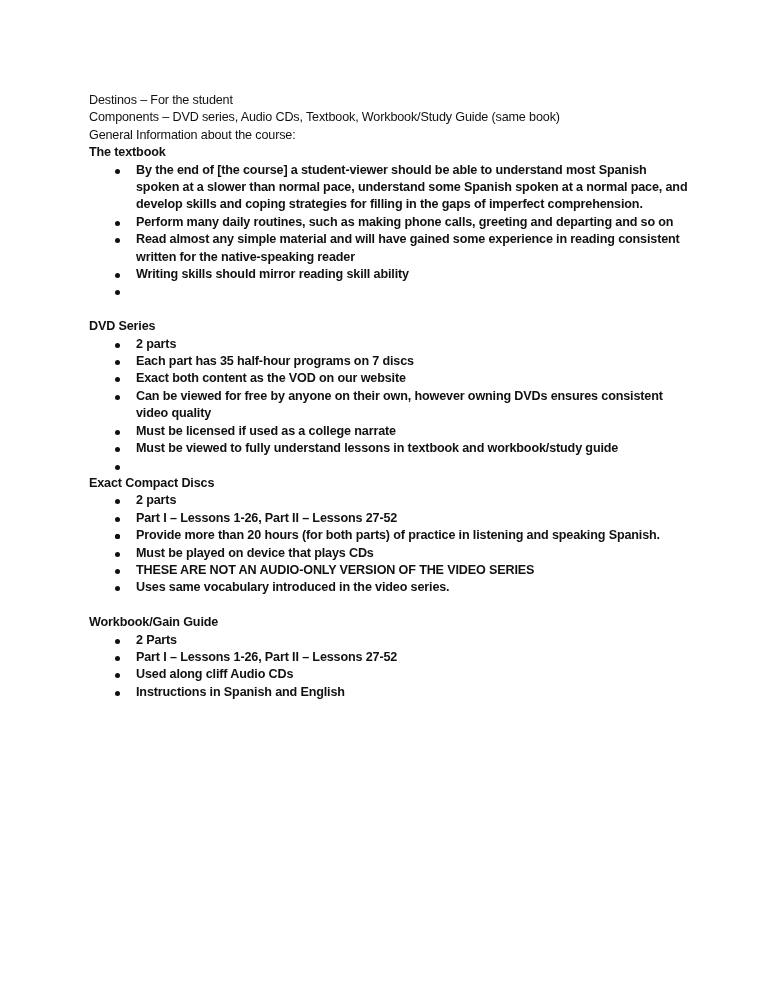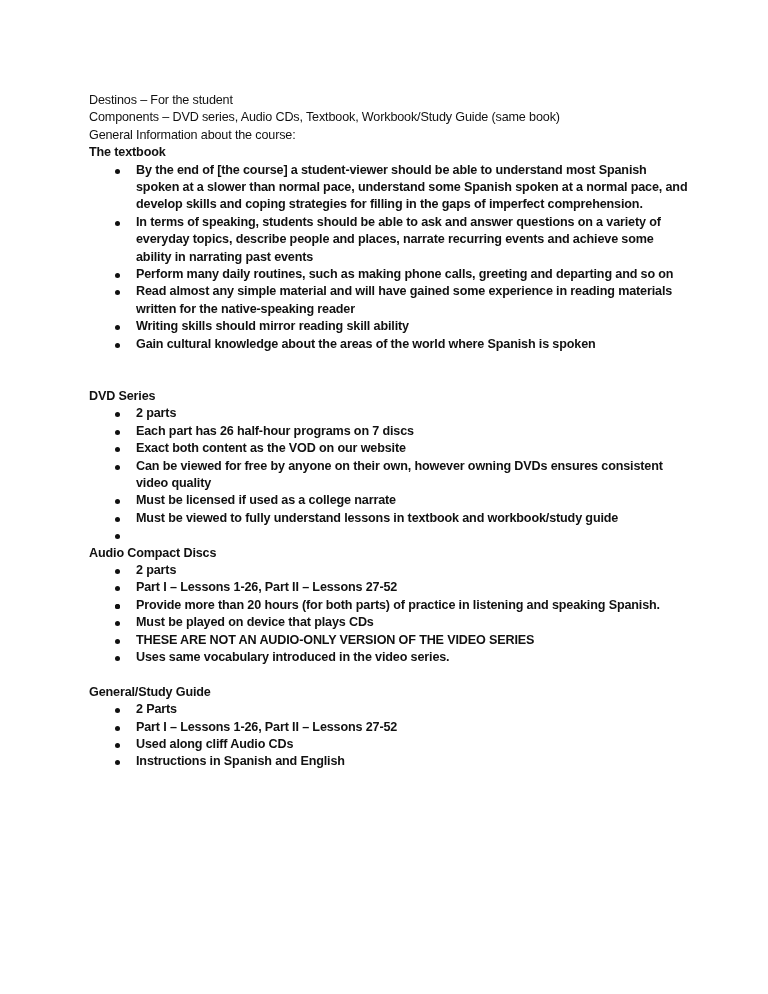--- a/index.html
+++ b/index.html
@@ -31,62 +31,61 @@
 <div class="page">
   <div class="content">
     <p class="line mb">Destinos – For the student</p>
     <p class="line mb">Components – DVD series, Audio CDs, Textbook, Workbook/Study Guide (same book)</p>
     <p class="line mb">General Information about the course:</p>
 
     <div class="section">
       <p class="line">The textbook</p>
       <ul class="bullets">
         <li><span class="dot"></span><span>By the end of [the course] a student-viewer should be able to understand most Spanish spoken at a slower than normal pace, understand some Spanish spoken at a normal pace, and develop skills and coping strategies for filling in the gaps of imperfect comprehension.</span></li>
-        <li><span class="dot"></span><span>In terms of speaking, students should be able to ask and answer questions on a variety of everyday topics, describe people and places, narrate recurring events and achieve some ability in narrating past events</span></li>
         <li><span class="dot"></span><span>Perform many daily routines, such as making phone calls, greeting and departing and so on</span></li>
-        <li><span class="dot"></span><span>Read almost any simple material and will have gained some experience in reading materials written for the native-speaking reader</span></li>
+        <li><span class="dot"></span><span>Read almost any simple material and will have gained some experience in reading consistent written for the native-speaking reader</span></li>
         <li><span class="dot"></span><span>Writing skills should mirror reading skill ability</span></li>
-        <li><span class="dot"></span><span>Gain cultural knowledge about the areas of the world where Spanish is spoken</span></li>
+        <li><span class="dot"></span></li>
       </ul>
     </div>
 
     <div class="gap-big"></div>
 
     <div class="section">
       <p class="line">DVD Series</p>
       <ul class="bullets">
         <li><span class="dot"></span><span>2 parts</span></li>
-        <li><span class="dot"></span><span>Each part has 26 half-hour programs on 7 discs</span></li>
+        <li><span class="dot"></span><span>Each part has 35 half-hour programs on 7 discs</span></li>
         <li><span class="dot"></span><span>Exact both content as the VOD on our website</span></li>
         <li><span class="dot"></span><span>Can be viewed for free by anyone on their own, however owning DVDs ensures consistent video quality</span></li>
         <li><span class="dot"></span><span>Must be licensed if used as a college narrate</span></li>
         <li><span class="dot"></span><span>Must be viewed to fully understand lessons in textbook and workbook/study guide</span></li>
         <li><span class="dot"></span></li>
       </ul>
     </div>
 
     <div class="gap"></div>
 
     <div class="section">
-      <p class="line">Audio Compact Discs</p>
+      <p class="line">Exact Compact Discs</p>
       <ul class="bullets">
         <li><span class="dot"></span><span>2 parts</span></li>
         <li><span class="dot"></span><span>Part I – Lessons 1-26, Part II – Lessons 27-52</span></li>
         <li><span class="dot"></span></li>
         <li><span class="dot"></span><span>Provide more than 20 hours (for both parts) of practice in listening and speaking Spanish.</span></li>
         <li><span class="dot"></span><span>Must be played on device that plays CDs</span></li>
         <li><span class="dot"></span><span>THESE ARE NOT AN AUDIO-ONLY VERSION OF THE VIDEO SERIES</span></li>
         <li><span class="dot"></span><span>Uses same vocabulary introduced in the video series.</span></li>
       </ul>
     </div>
 
     <div class="gap"></div>
 
     <div class="section">
-      <p class="line">General/Study Guide</p>
+      <p class="line">Workbook/Gain Guide</p>
       <ul class="bullets">
         <li><span class="dot"></span><span>2 Parts</span></li>
         <li><span class="dot"></span><span>Part I – Lessons 1-26, Part II – Lessons 27-52</span></li>
         <li><span class="dot"></span><span>Used along cliff Audio CDs</span></li>
         <li><span class="dot"></span><span>Instructions in Spanish and English</span></li>
       </ul>
     </div>
   </div>
 </div>
 

